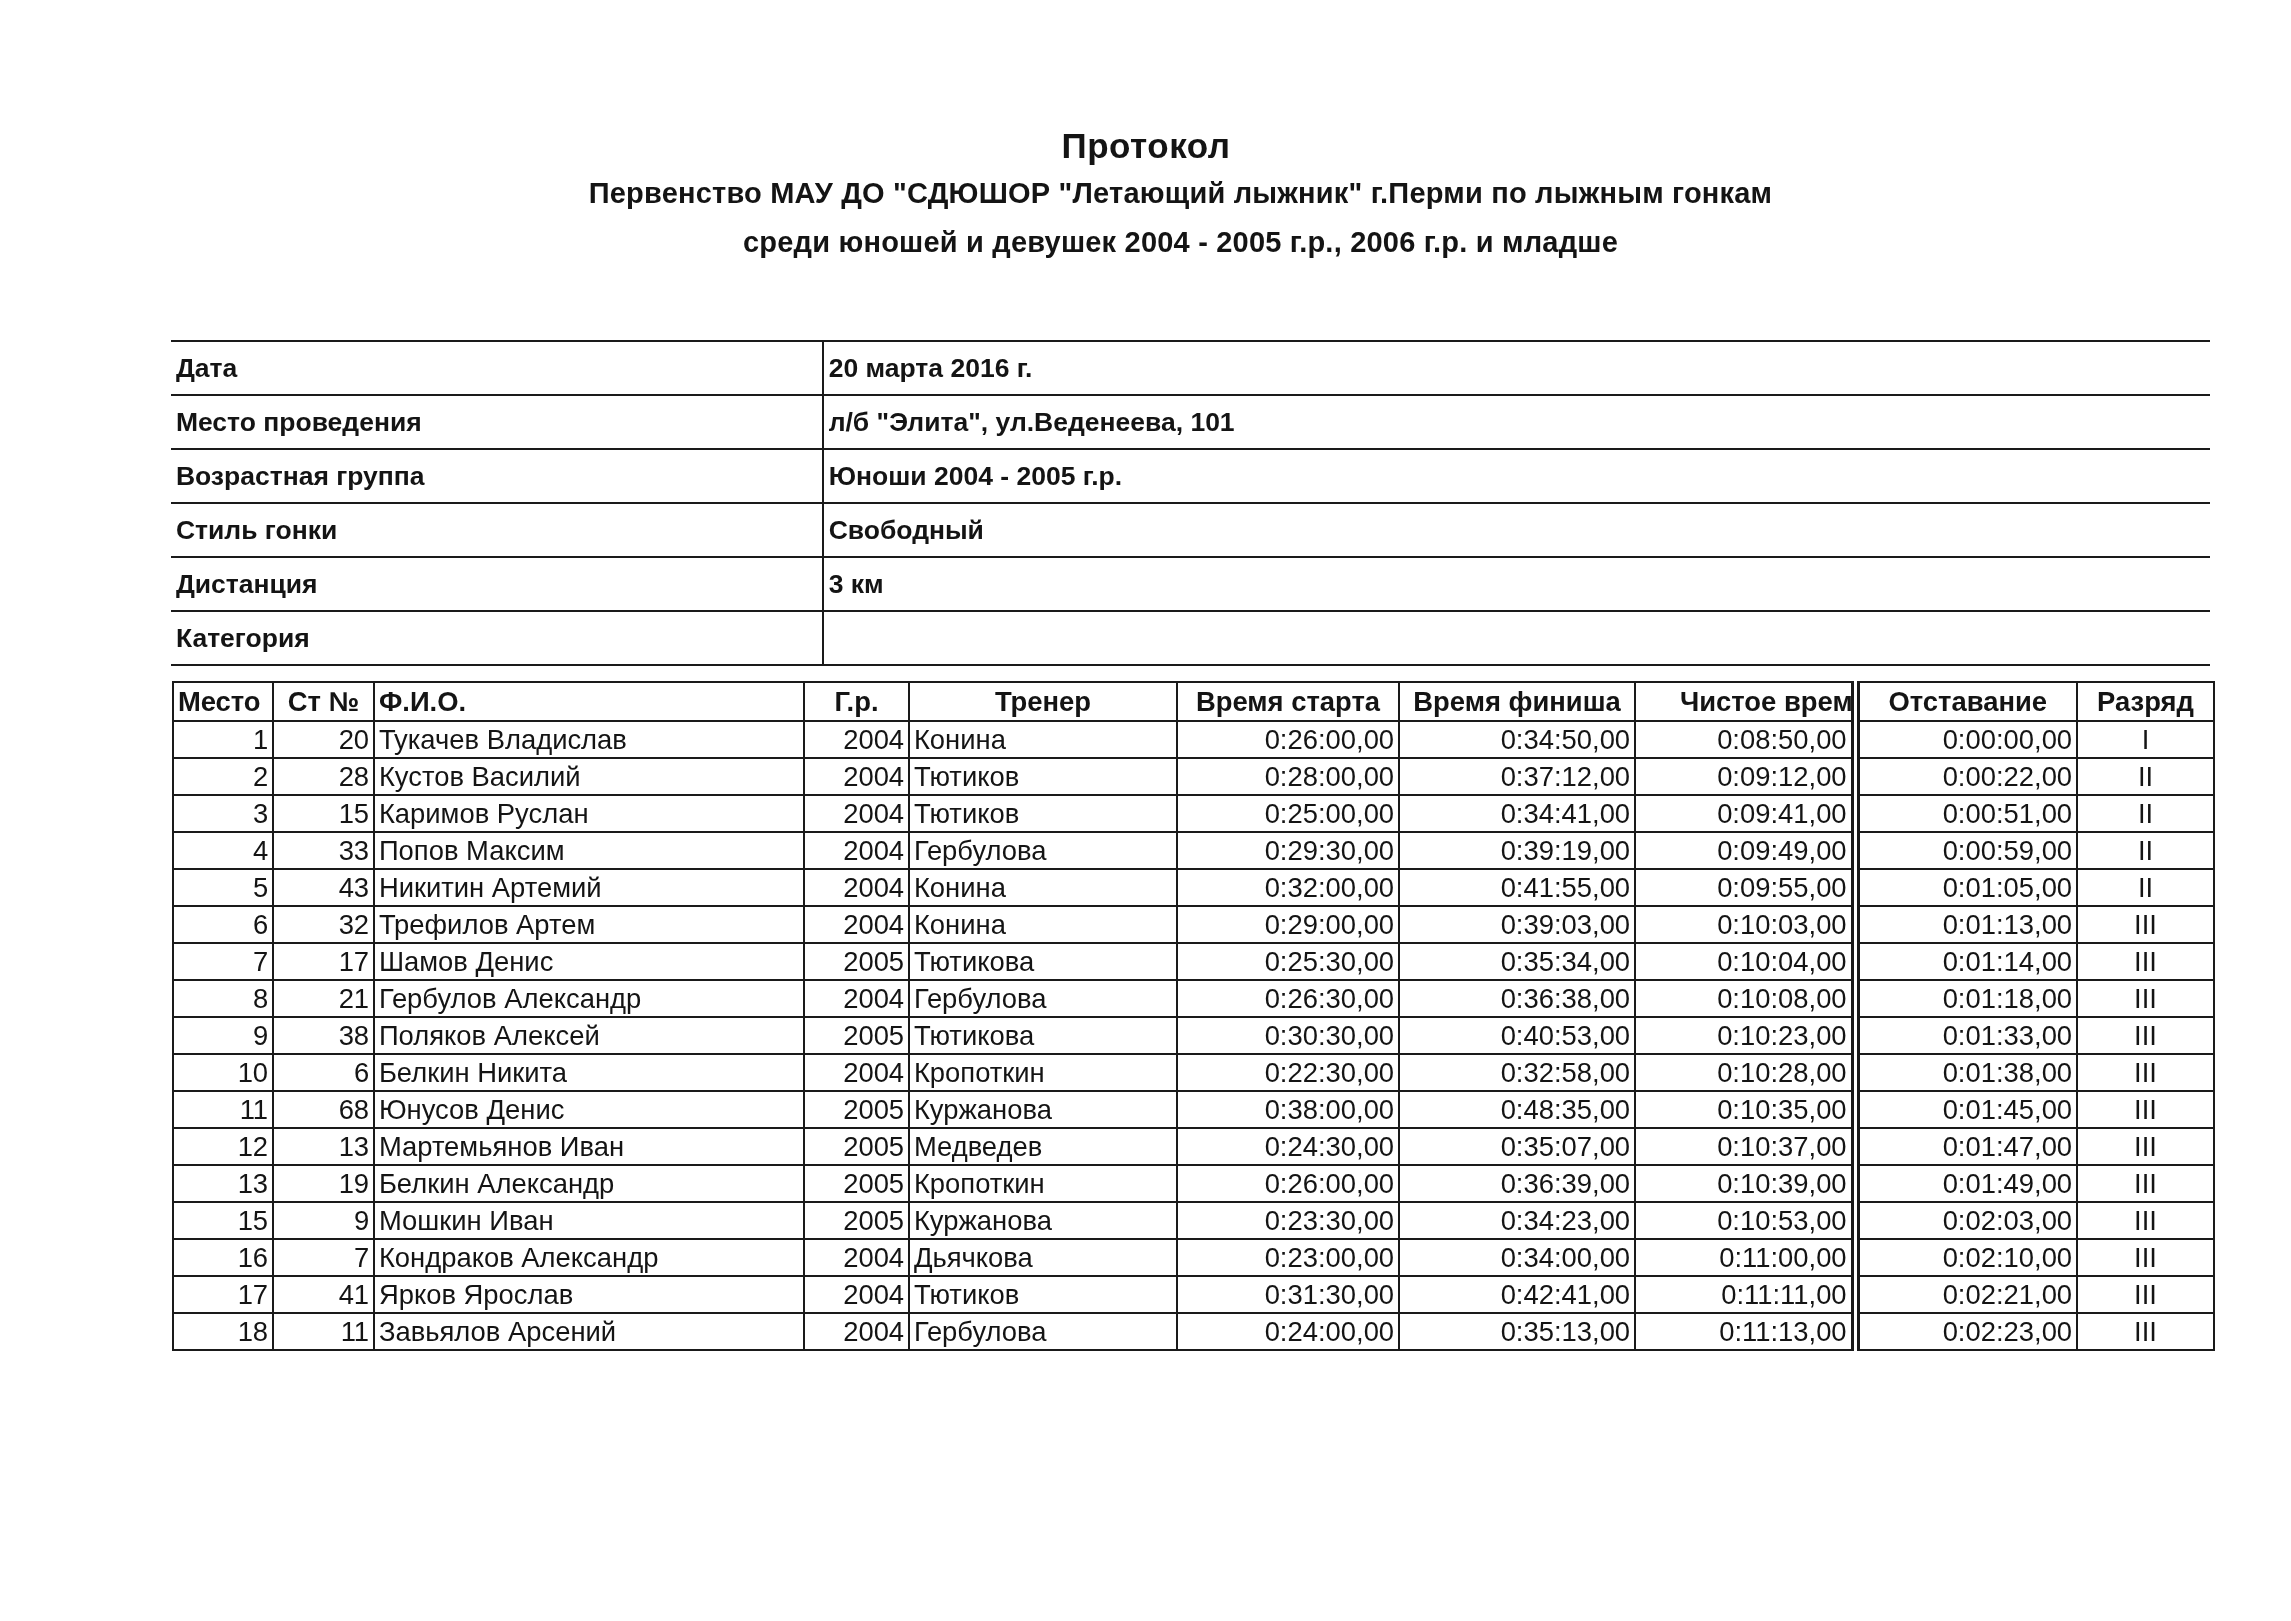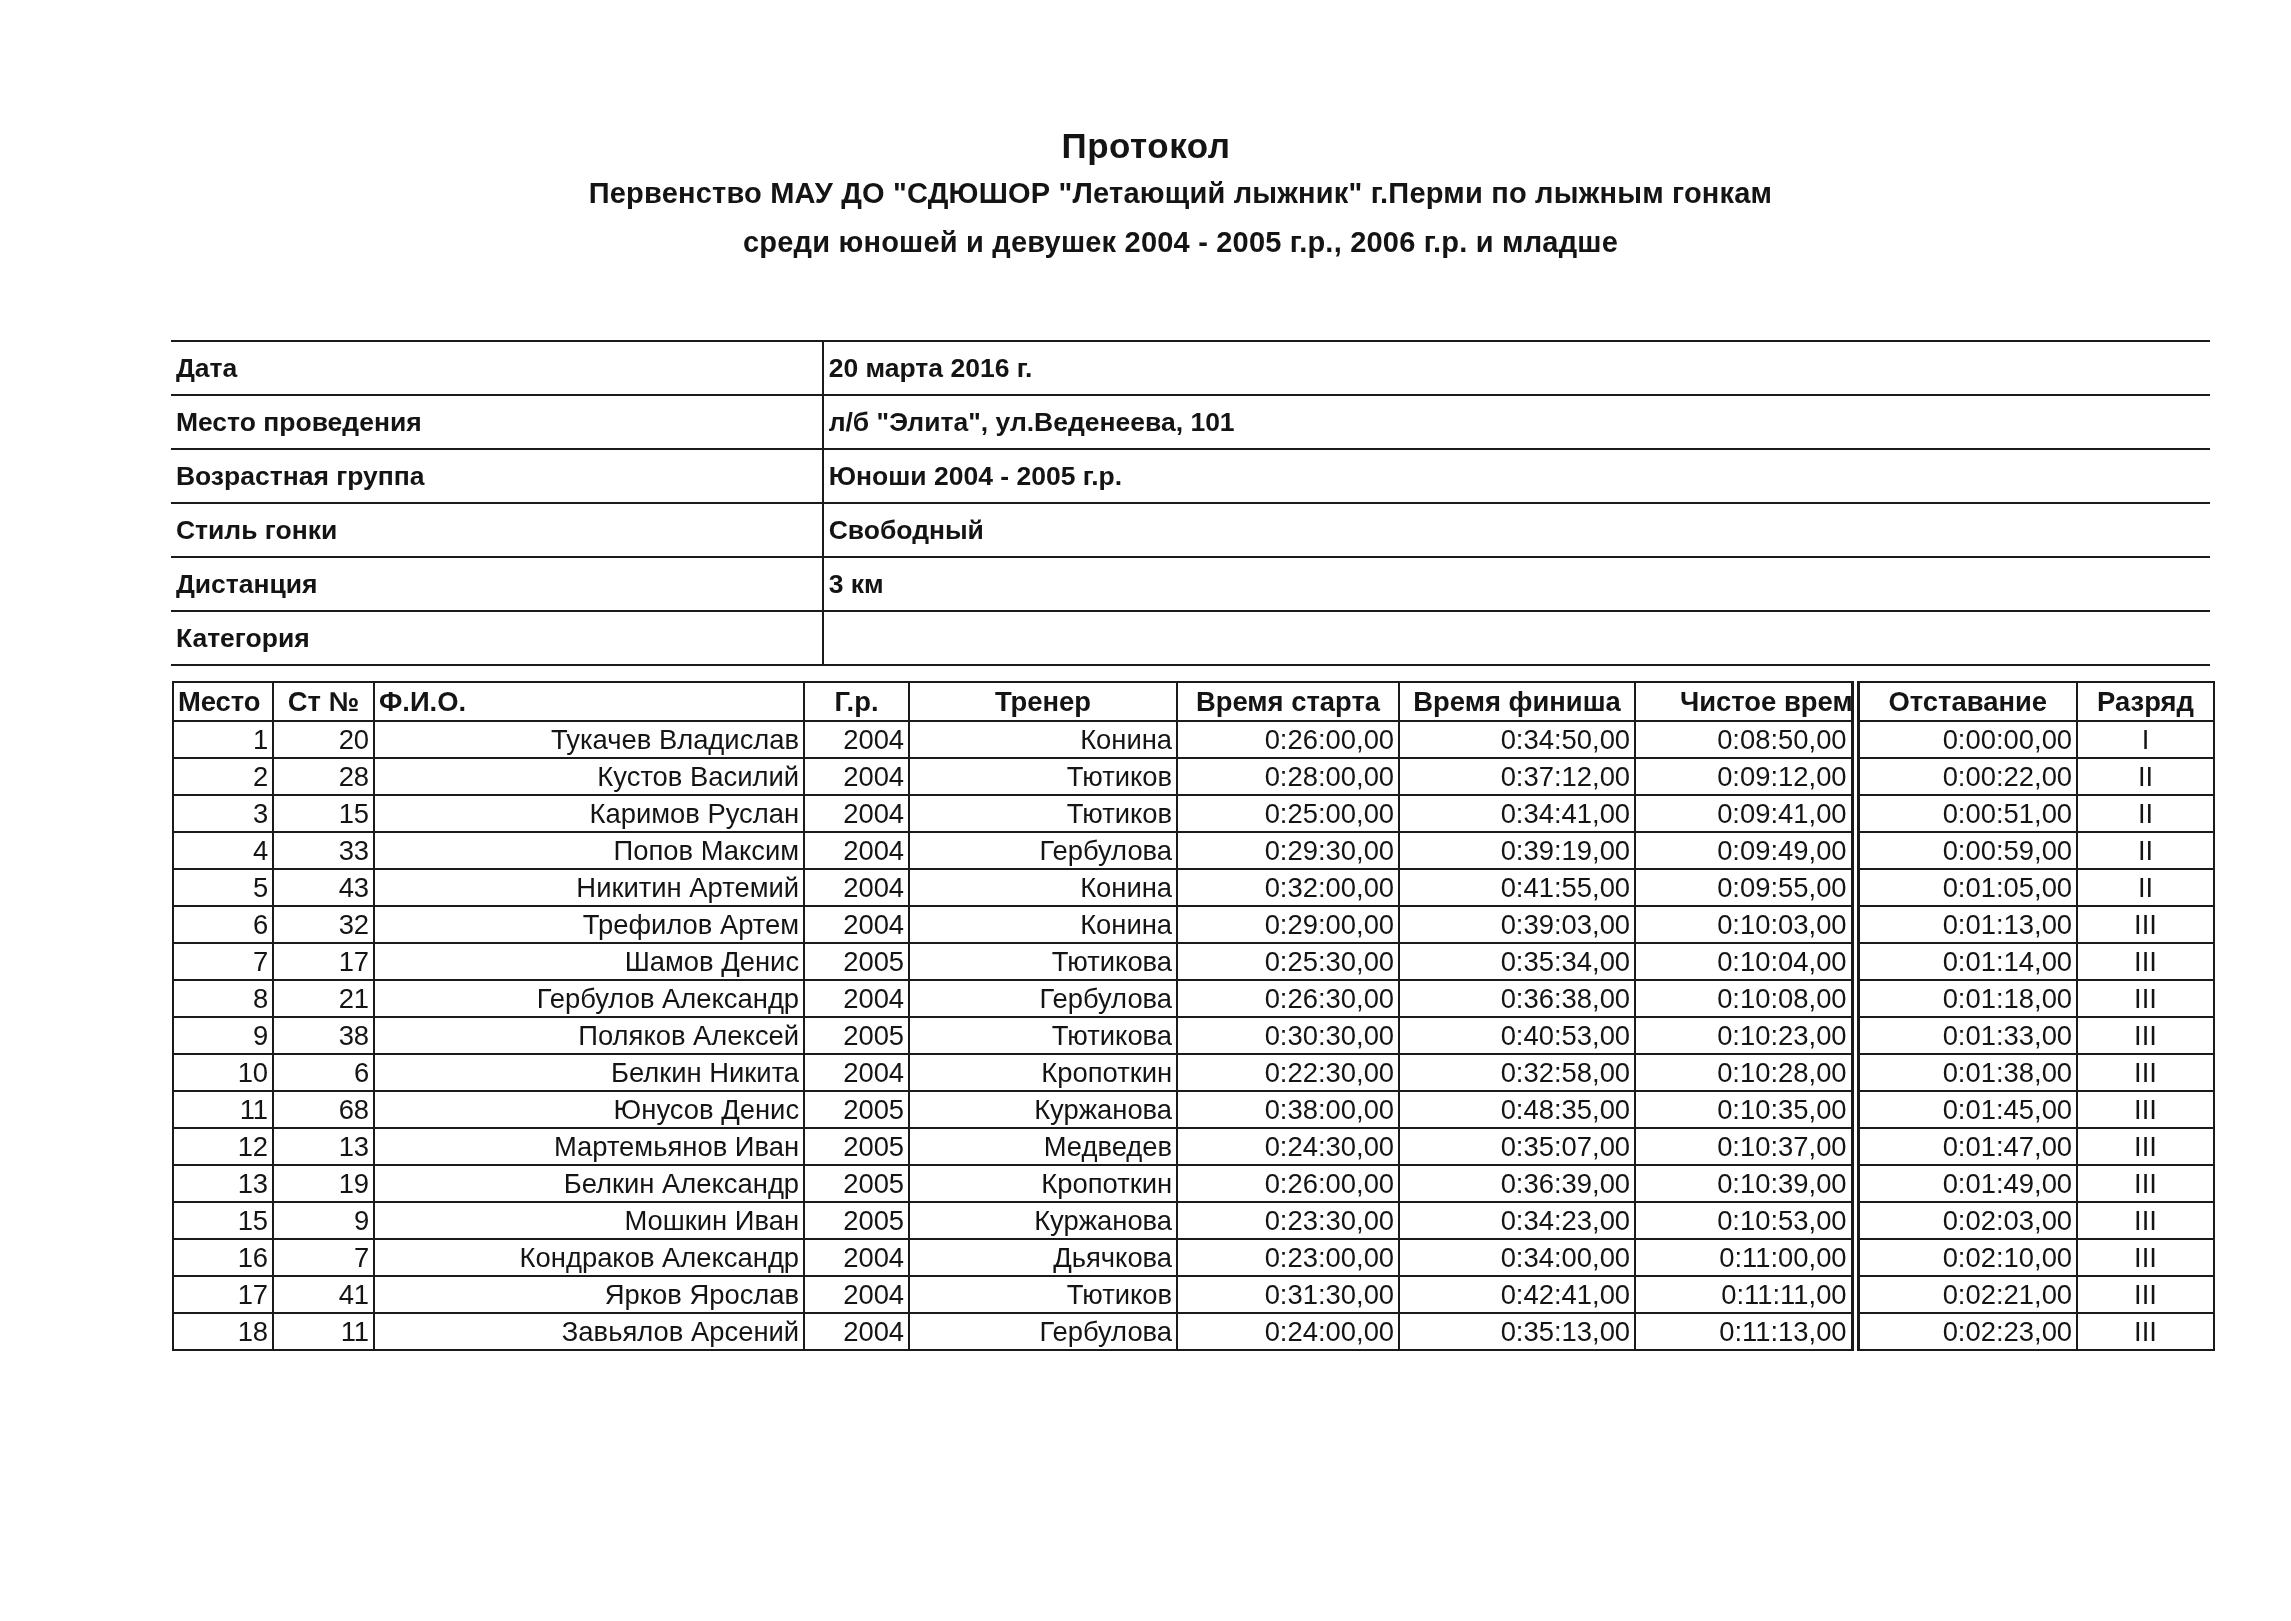--- a/index.html
+++ b/index.html
@@ -99,21 +99,21 @@
       overflow: hidden;
     }
     .results th {
       font-weight: bold;
       height: 37px;
       text-align: center;
     }
     .results th.left { text-align: left; }
     .results td { font-weight: normal; }
     .results td.r { text-align: right; }
-    .results td.l { text-align: right; }
+    .results td.l { text-align: left; }
     .results td.c { text-align: center; }
     .results .dbl { border-right: 9.8px double #1a1a1a; padding-left: 44px; }
   </style>
 </head>
 <body>
 
 <div class="title-block">
   <div class="t1">Протокол</div>
   <div class="t2">Первенство МАУ ДО "СДЮШОР "Летающий лыжник" г.Перми по лыжным гонкам</div>
   <div class="t3">среди юношей и девушек 2004 - 2005 г.р., 2006 г.р. и младше</div>

